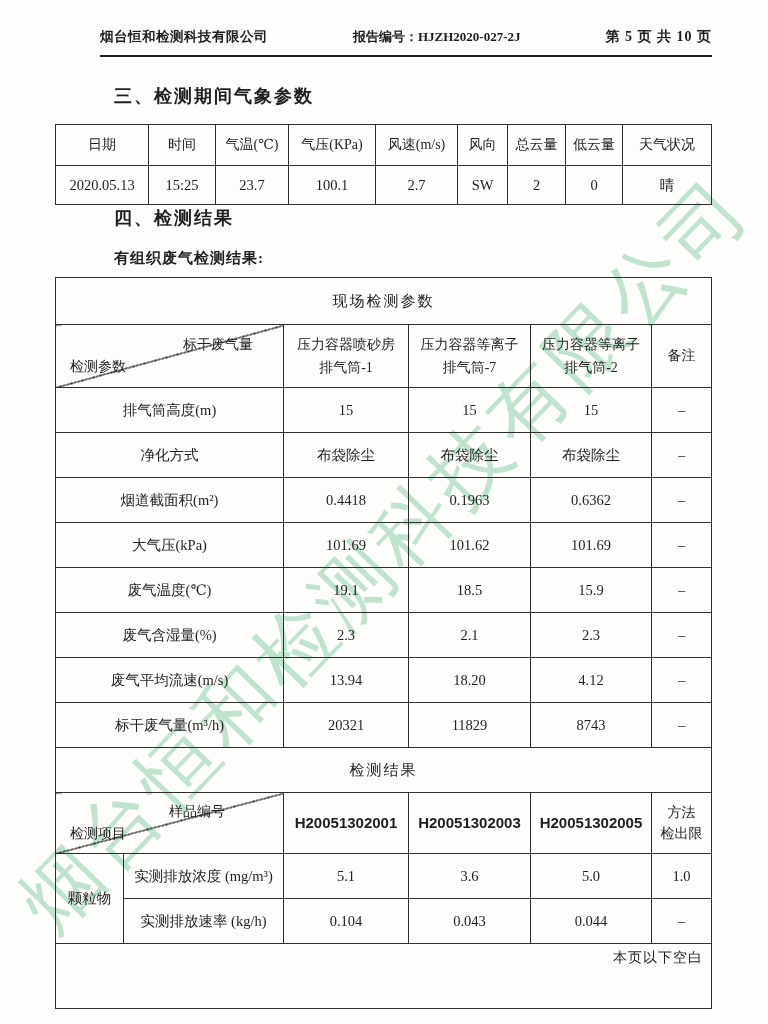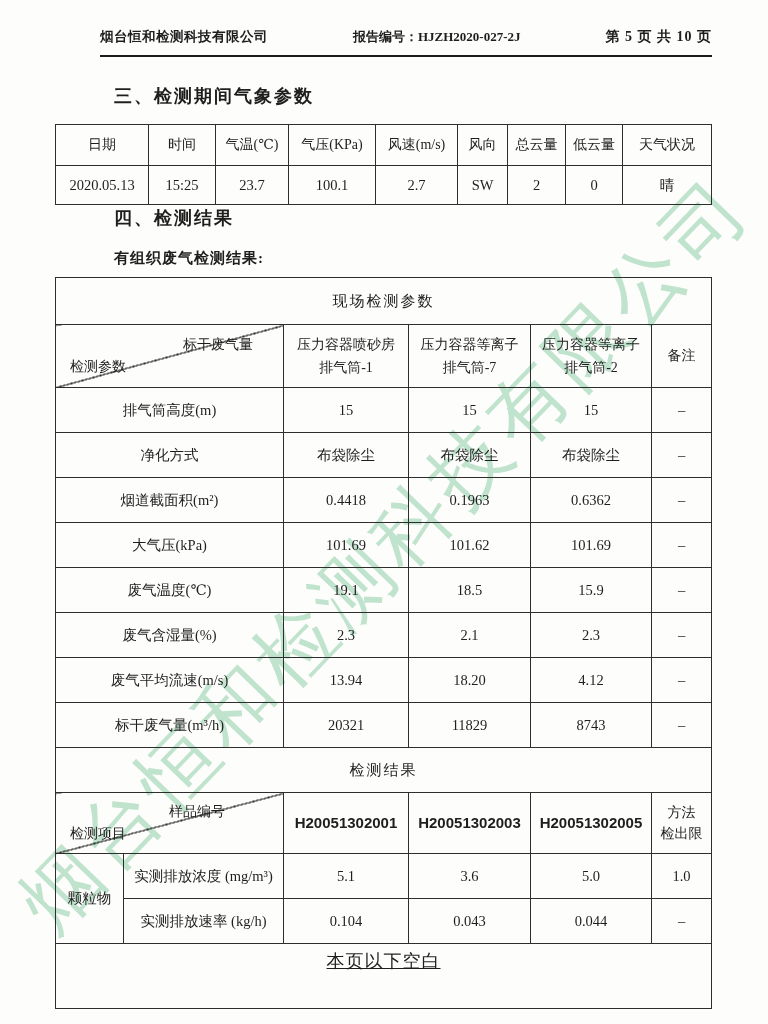--- a/index.html
+++ b/index.html
@@ -57,22 +57,22 @@
   table.weather th{height:40px;}
   table.weather td{height:38px;font-size:14.5px;text-align:center;}
   table.main{top:277px;border-radius:7px;}
   .row-title td{height:46px;font-size:15px;letter-spacing:2px;}
   .row-head td{height:62px;line-height:1.65;}
   .row-data td{height:44px;font-size:14.5px;}
   .row-head2 td{height:60px;line-height:1.5;}
   .sample-id{font-size:15px;font-weight:600;font-family:"Liberation Sans","DejaVu Sans",sans-serif;}
   .num{font-family:"Liberation Serif","DejaVu Serif",serif;}
   .row-footer td{
-    height:54px;text-align:center;vertical-align:top;
-    padding:5px 8px;font-size:18px;letter-spacing:1px;text-decoration:underline;
+    height:54px;text-align:right;vertical-align:top;
+    padding:5px 8px;font-size:14px;letter-spacing:1px;
   }
   
   .corner{
     position:relative;padding:0;
     background-image:linear-gradient(to bottom right,
       transparent 49.5%, #2e2e2e 49.5%, #2e2e2e 50.6%, transparent 50.6%);
   }
   .corner .top-label{position:absolute;top:8px;right:30px;font-size:14px;}
   .corner .bottom-label{position:absolute;bottom:9px;left:14px;font-size:14px;}
   .corner2 .top-label{right:58px;}

